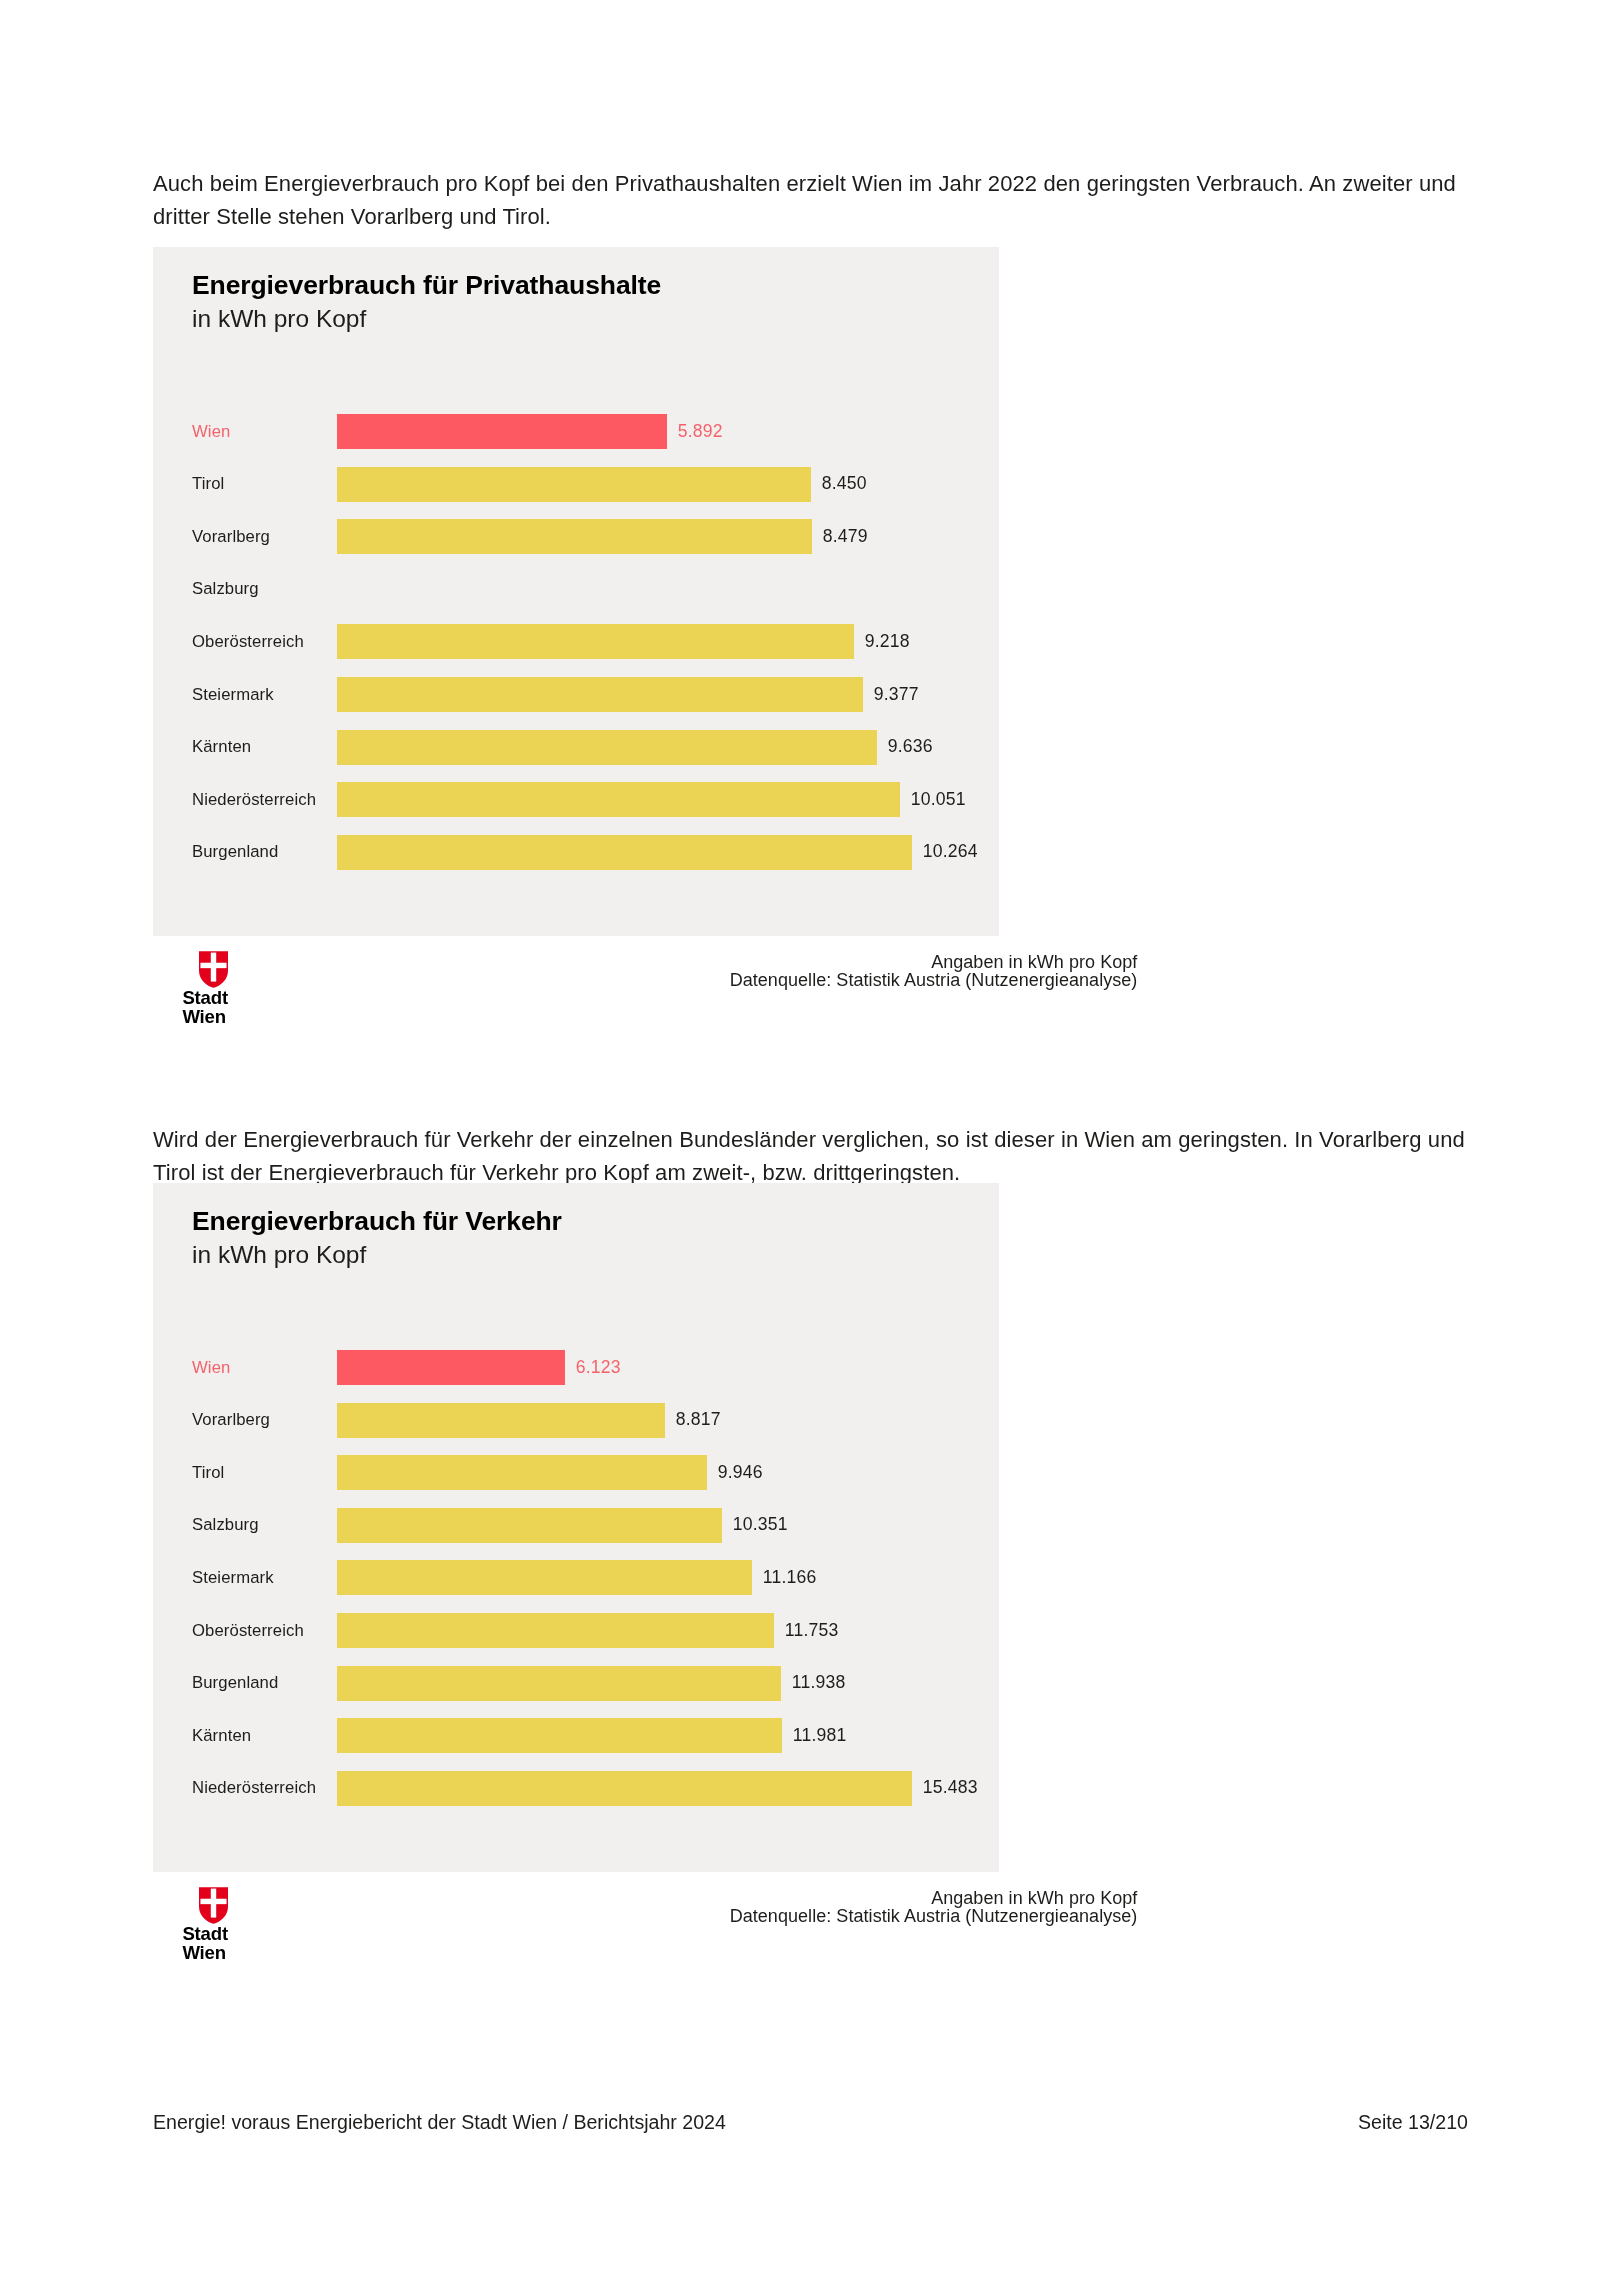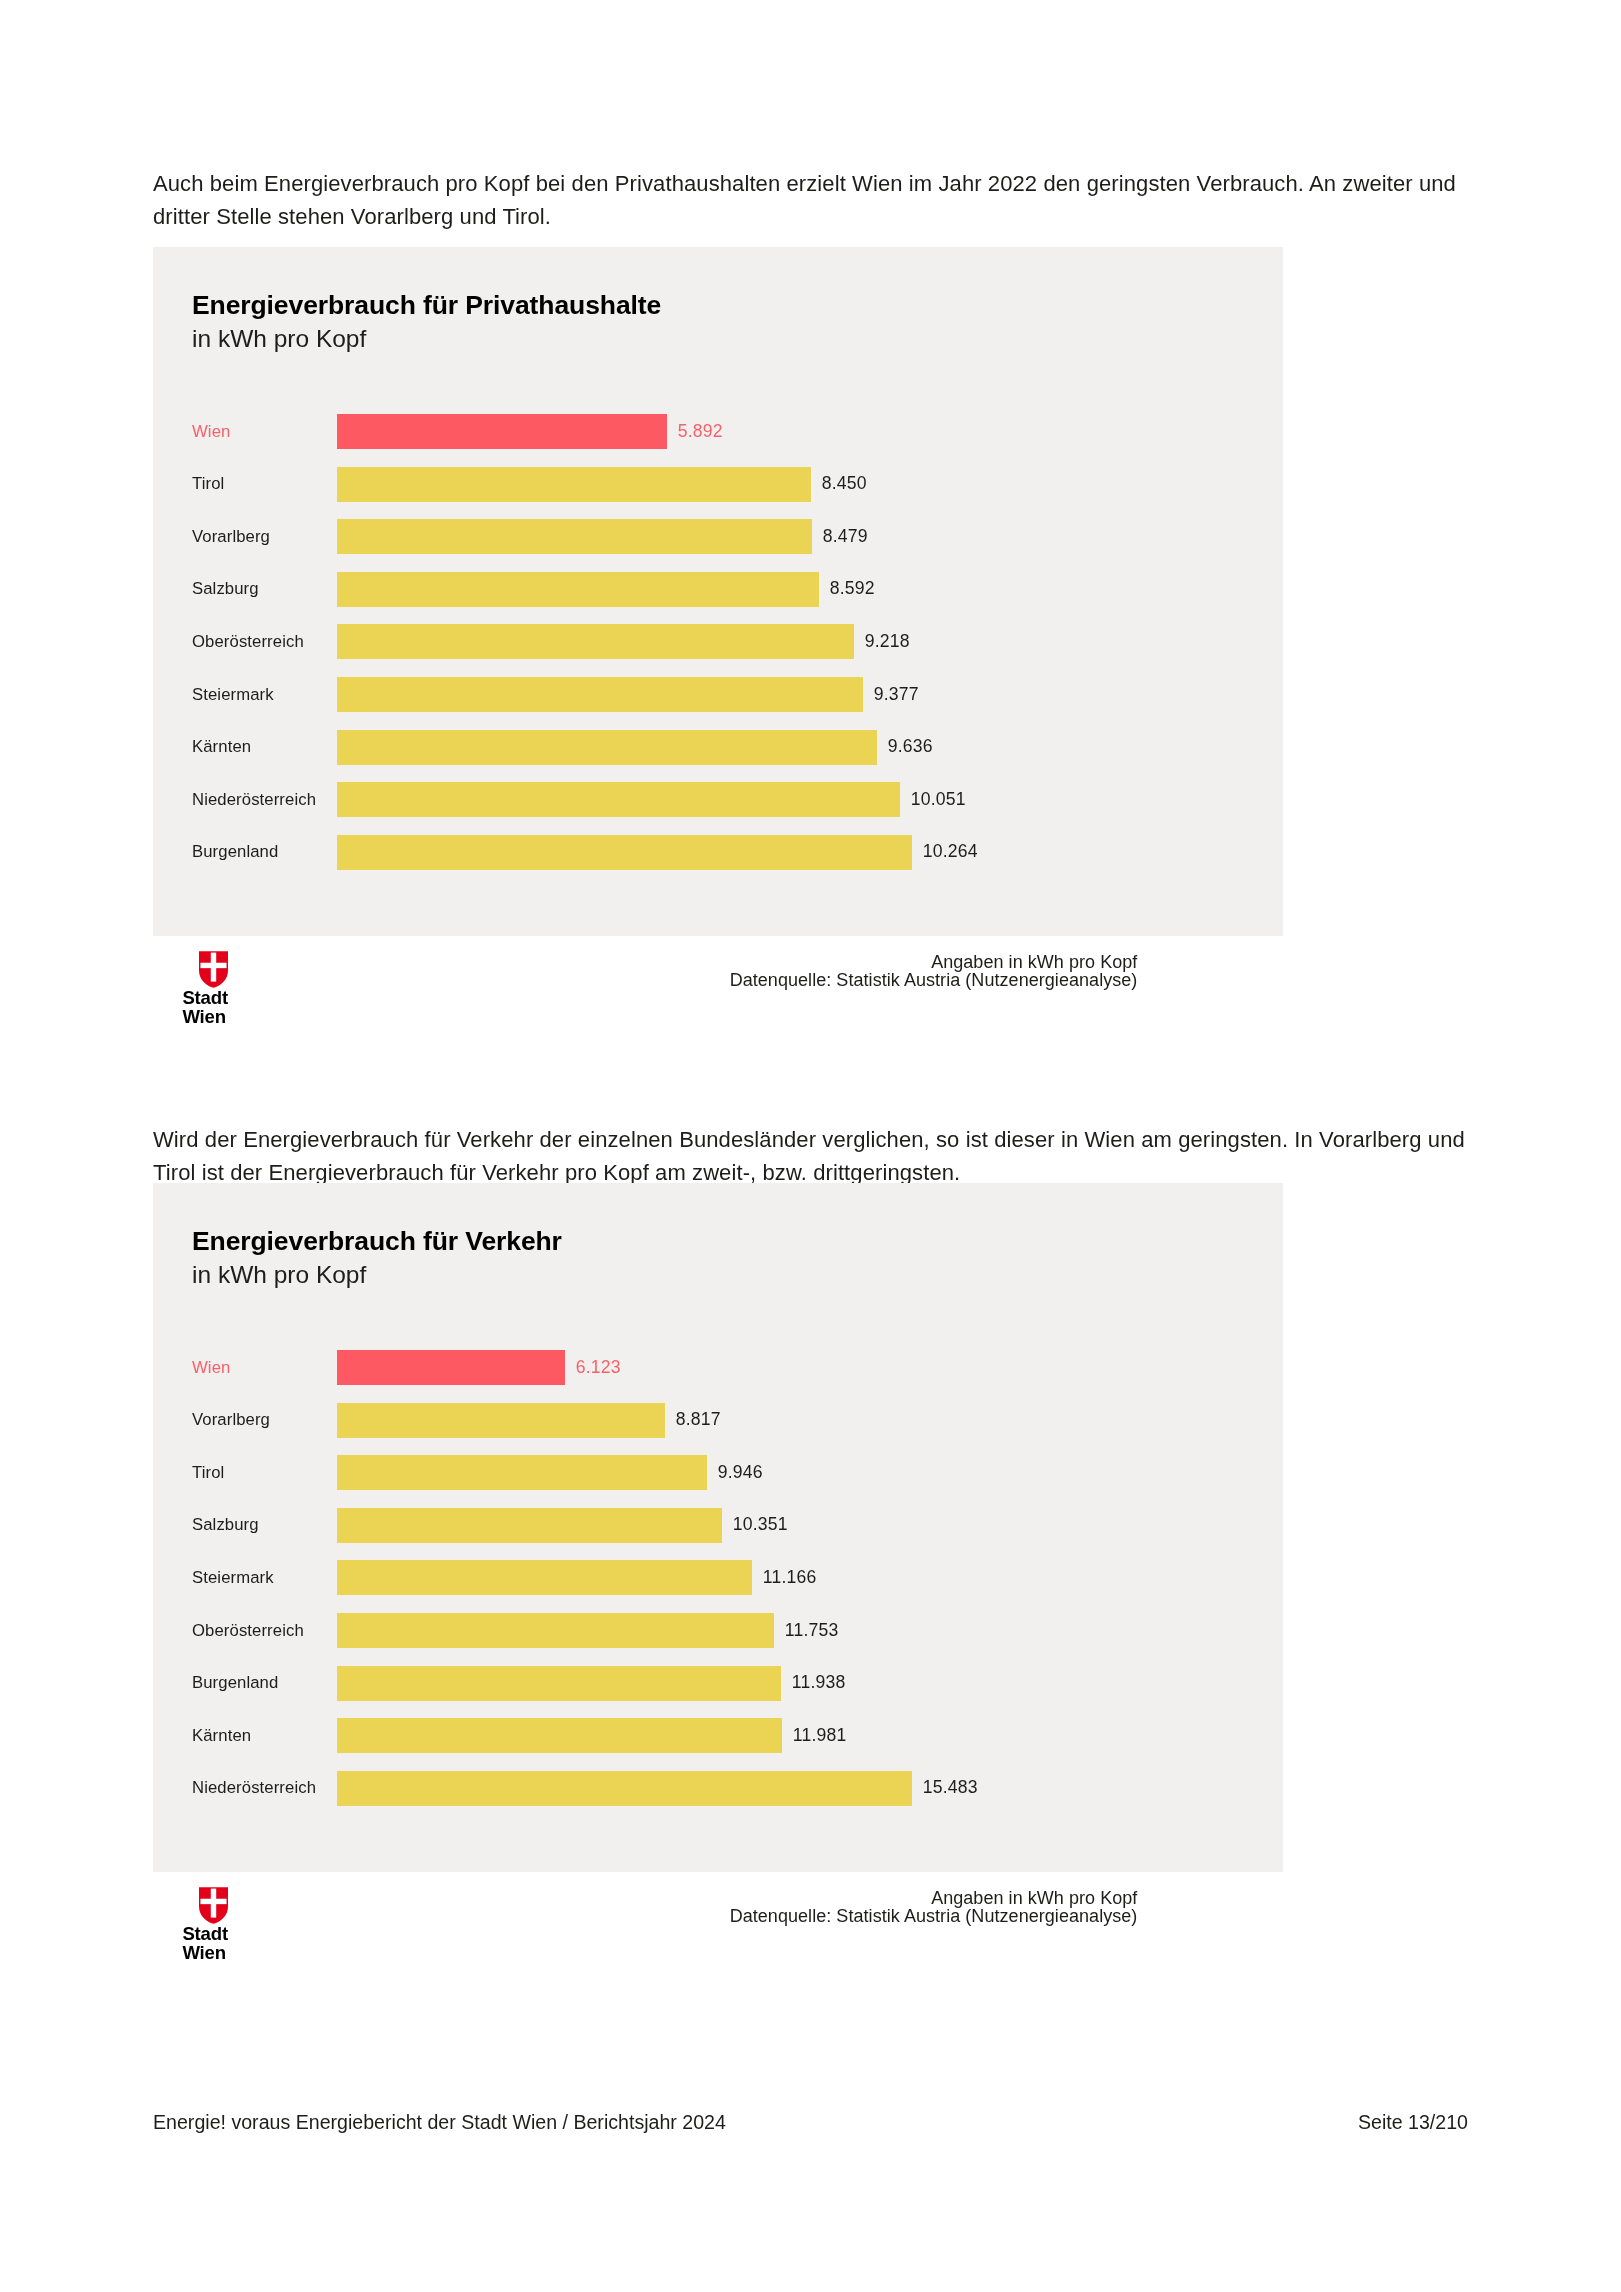--- a/index.html
+++ b/index.html
@@ -42,23 +42,23 @@
   .figure {
     position: absolute;
     left: 153px;
     width: 1006px;
   }
   #figure-1 { top: 247px; }
   #figure-2 { top: 1183px; }
 
   .chart-panel {
     background: #f1f0ee;
-    width: 1130px;
+    width: 846px;
     box-sizing: border-box;
-    padding: 42px 39px 29px 39px;
+    padding: 22px 39px 29px 39px;
     position: relative;
   }
   #figure-1 .chart-panel { height: 689px; }
   #figure-2 .chart-panel { height: 689px; }
 
   .chart-title {
     font-size: 26.5px;
     font-weight: bold;
     color: #000000;
     line-height: 33px;
@@ -216,24 +216,20 @@
           </div>
           <div class="bar-row">
             <div class="bar-label">Vorarlberg</div>
             <div class="bar-track">
               <div class="bar-fill" style="width: 475px;"></div>
               <div class="bar-value">8.479</div>
             </div>
           </div>
           <div class="bar-row">
             <div class="bar-label">Salzburg</div>
-            <div class="bar-track">
-              <div class="bar-fill" style="width: 482px;"></div>
-              <div class="bar-value">8.592</div>
-            </div>
           </div>
           <div class="bar-row">
             <div class="bar-label">Oberösterreich</div>
             <div class="bar-track">
               <div class="bar-fill" style="width: 517px;"></div>
               <div class="bar-value">9.218</div>
             </div>
           </div>
           <div class="bar-row">
             <div class="bar-label">Steiermark</div>

